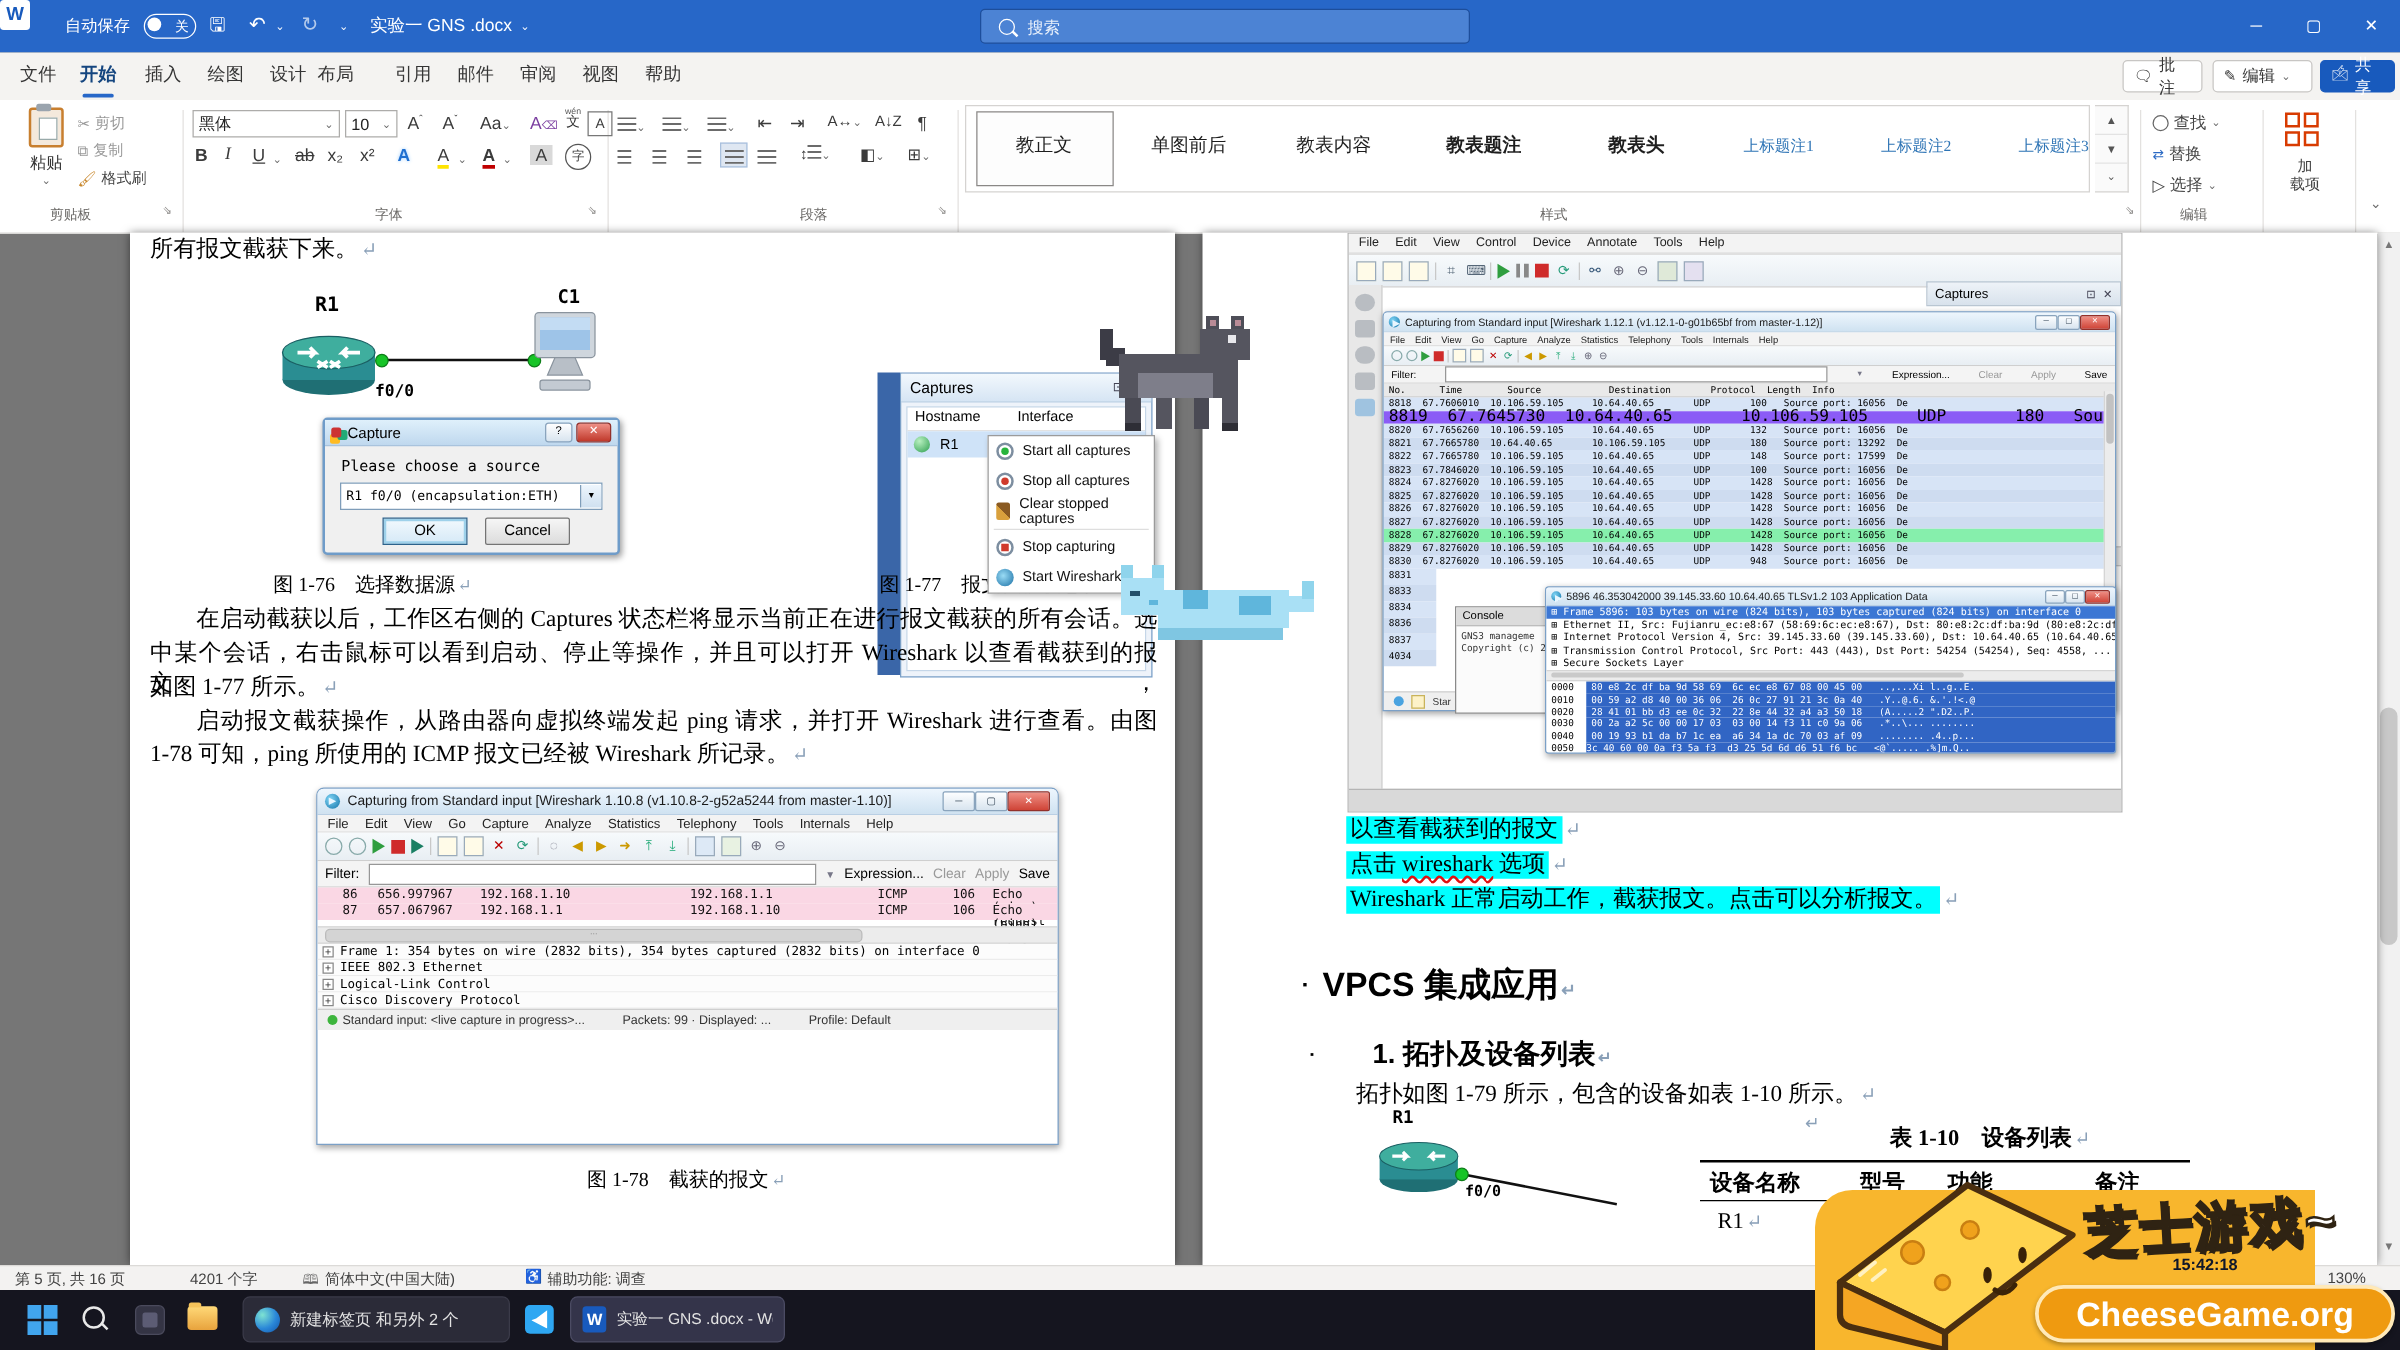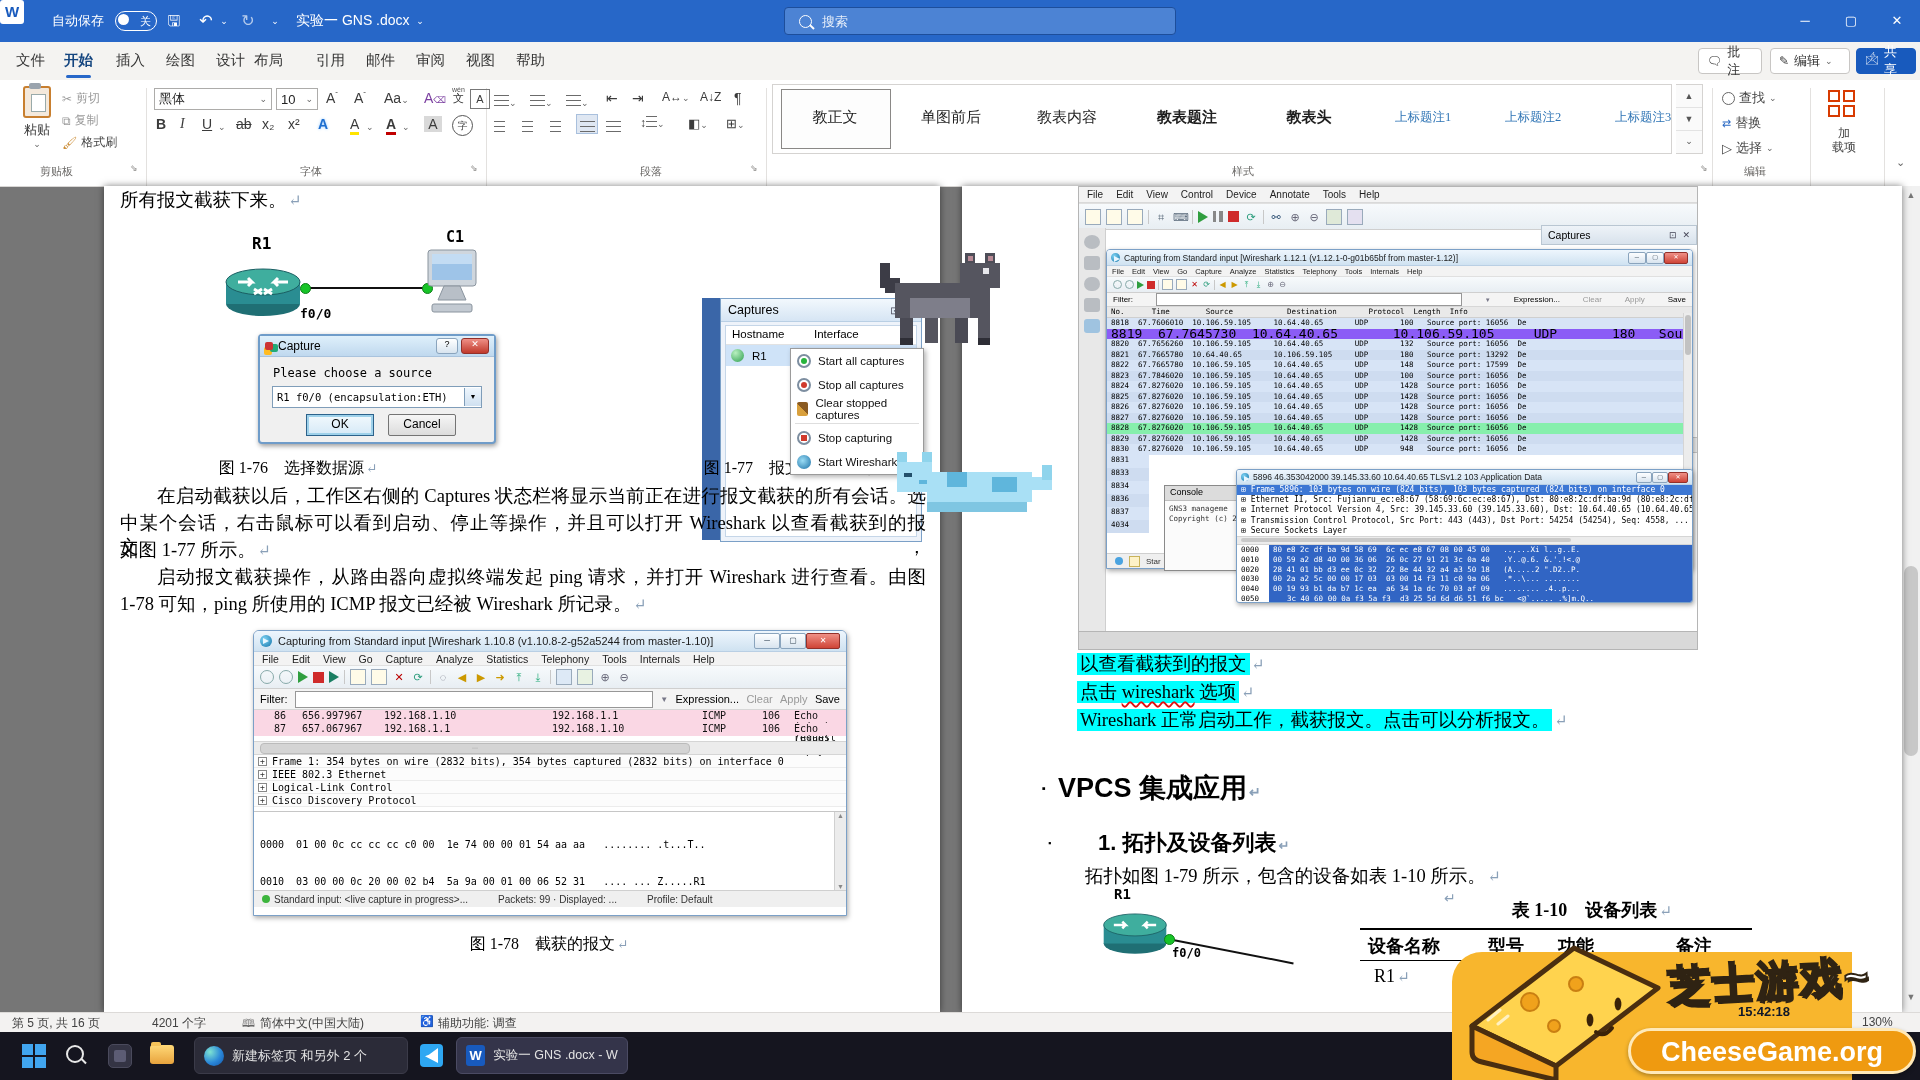--- a/index.html
+++ b/index.html
@@ -508,34 +508,20 @@
           <span>IEEE 802.3 Ethernet</span>
         </div>
       <div class="treerow mono" style="height:13px;font-size:10px;">
           <span class="plus">+</span>
           <span>Logical-Link Control</span>
         </div>
       <div class="treerow mono" style="height:13px;font-size:10px;">
           <span class="plus">+</span>
           <span>Cisco Discovery Protocol</span>
         </div>
-      <div class="hexpane" style="height:78px;position:relative;margin-top:4px;">
-        <div class="mono pre" style="font-size:10px;line-height:12.4px;padding:2px 0 0 6px;">
-          <div>0000  01 00 0c cc cc cc c0 00  1e 74 00 00 01 54 aa aa   ........ .t...T..</div>
-          <div>0010  03 00 00 0c 20 00 02 b4  5a 9a 00 01 00 06 52 31   .... ... Z.....R1</div>
-          
-          
-          
-          
-        </div>
-        <div style="position:absolute;right:0;top:0;width:11px;height:100%;background:#ececec;border-left:1px solid #d0d0d0;font-size:7px;color:#888;text-align:center;">
-          <div>▲</div>
-            <div style="position:absolute;bottom:0;width:11px;">▼</div>
-        </div>
-      </div>
       <div class="statusln" style="height:16px;font-size:10px;">
         <span style="display:flex;align-items:center;gap:4px;">
             <span style="width:8px;height:8px;border-radius:50%;background:#3db53d;display:inline-block;"></span>
         <span>Standard input: &lt;live capture in progress&gt;...</span>
           </span>
         <span>Packets: 99 · Displayed: ...</span>
         <span>Profile: Default</span>
       </div>
     </div>
     <div class="capt serif" style="left:310px;top:748px;width:270px;">
@@ -720,21 +706,21 @@
           <div style="display:flex;height:9.8px;">
             <span class="mono" style="width:28px;font-size:7.5px;padding-left:4px;">0030</span>
             <span class="mono pre" style="flex:1;font-size:7.5px;background:#3165c4;color:#fff;padding-left:4px;">00 2a a2 5c 00 00 17 03  03 00 14 f3 11 c0 9a 06   .*..\... ........</span>
             </div>
           <div style="display:flex;height:9.8px;">
             <span class="mono" style="width:28px;font-size:7.5px;padding-left:4px;">0040</span>
             <span class="mono pre" style="flex:1;font-size:7.5px;background:#3165c4;color:#fff;padding-left:4px;">00 19 93 b1 da b7 1c ea  a6 34 1a dc 70 03 af 09   ........ .4..p...</span>
             </div>
           <div style="display:flex;height:9.8px;">
             <span class="mono" style="width:28px;font-size:7.5px;padding-left:4px;">0050</span>
-            <span class="mono pre" style="flex:1;font-size:7.5px;background:#3165c4;color:#fff;padding-left:18px;">3c 40 60 00 0a f3 5a f3  d3 25 5d 6d d6 51 f6 bc   &lt;@`..... .%]m.Q..</span>
+            <span class="mono pre" style="flex:1;font-size:7.5px;background:#3165c4;color:#fff;padding-left:0;">3c 40 60 00 0a f3 5a f3  d3 25 5d 6d d6 51 f6 bc   &lt;@`..... .%]m.Q..</span>
             </div>
         </div>
       </div>
 
       <div class="abs" style="left:0;top:444px;width:618px;height:18px;background:#d9d9d9;border-top:1px solid #b5b5b5;"></div>
     </div>
 
     <div class="docline serif" style="left:115px;top:466px;">
       <span class="cyanhl">以查看截获到的报文</span><span class="ret">↵</span></div>
     <div class="docline serif" style="left:115px;top:494px;">

